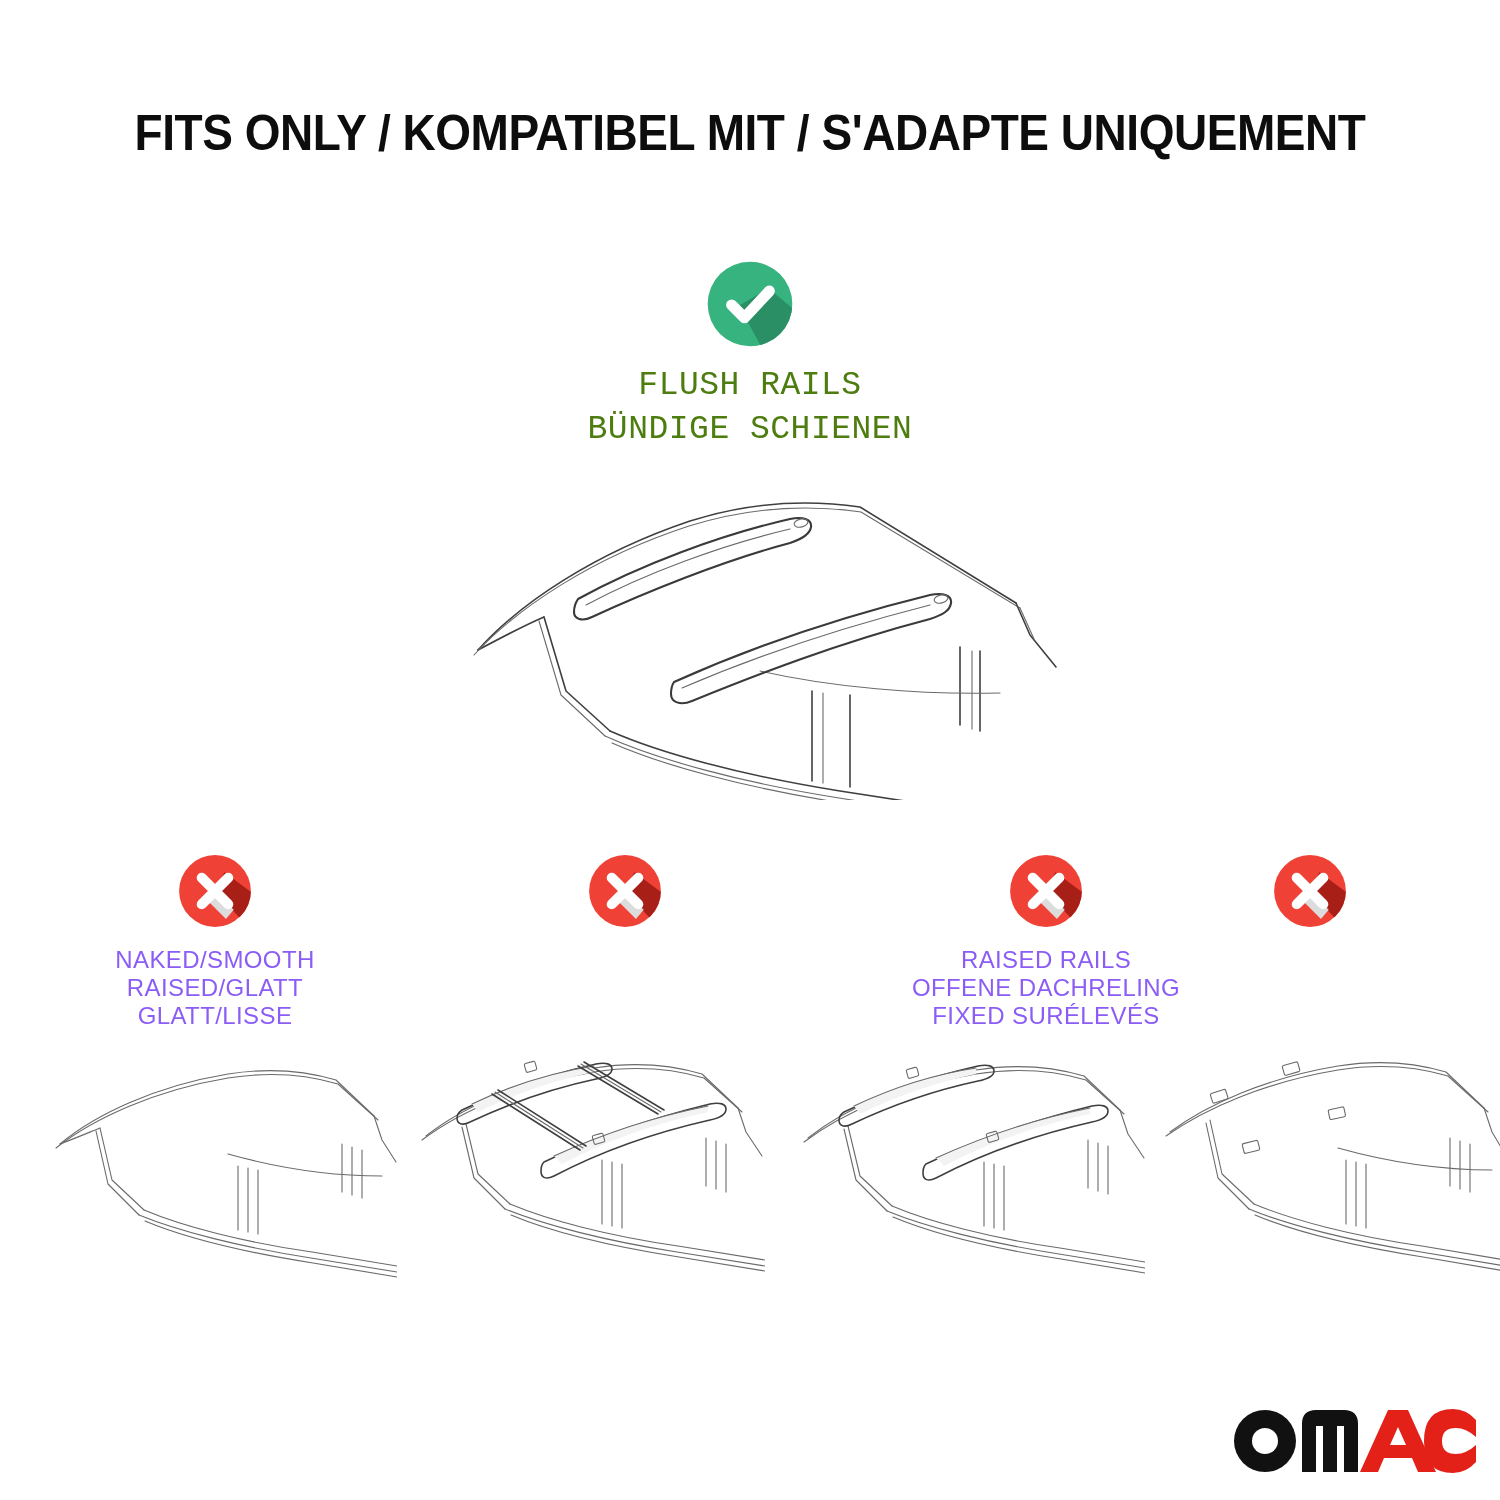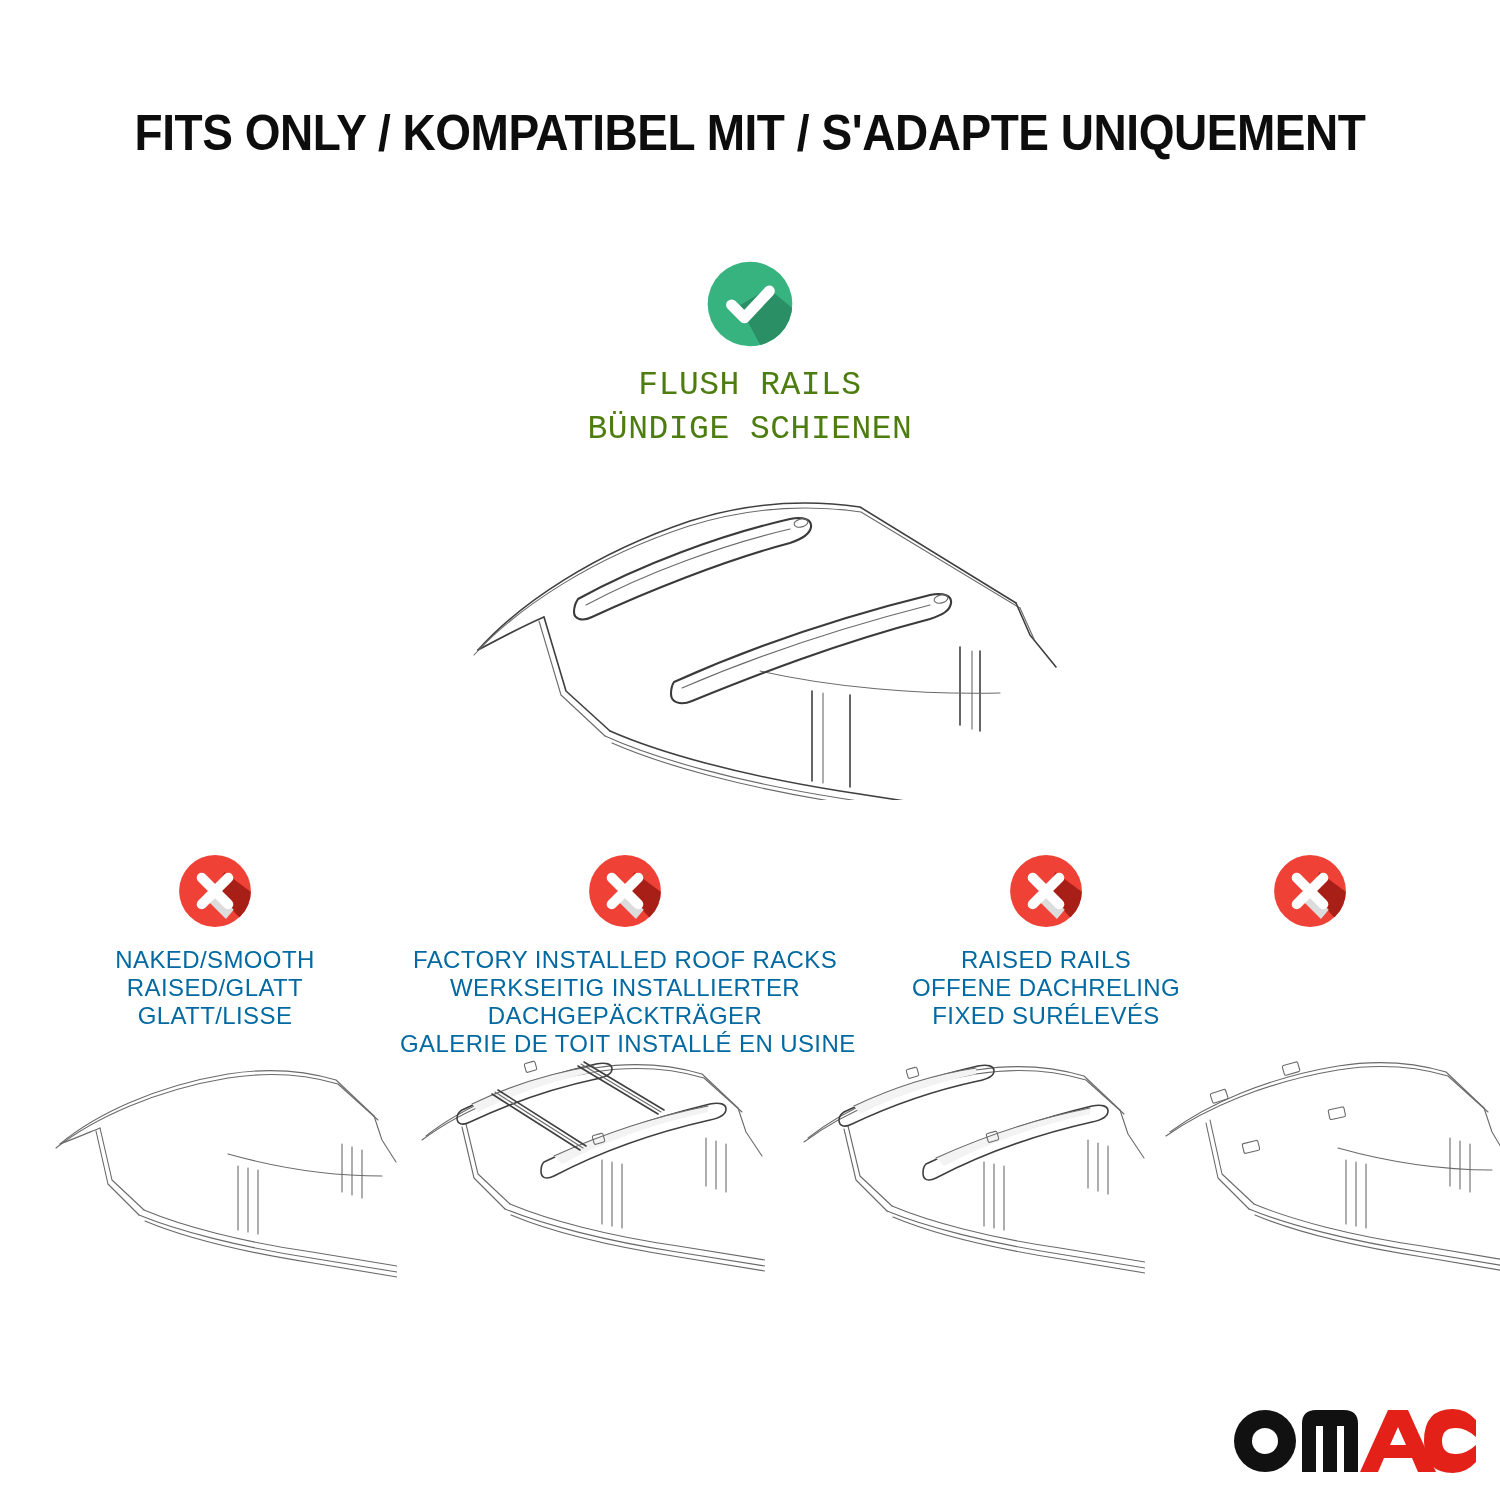--- a/index.html
+++ b/index.html
@@ -86,21 +86,21 @@
     display: block;
     margin: 0 auto;
   }
   .col-label {
     margin-top: 16px;
   }
   .col-line {
     font-size: 24px;
     line-height: 28px;
     letter-spacing: 0.4px;
-    color: #0369a1;
+    color: #8b5cf6;
     white-space: nowrap;
   }
 
   
   .roof-small {
     position: absolute;
     width: 345px;
     height: 235px;
     top: 1058px;
   }
@@ -221,26 +221,20 @@
           </clipPath>
         </defs>
       <circle cx="50" cy="50" r="46" fill="#ef4136"></circle>
       <g clip-path="url(#noClip1)">
         <path d="M50 50 L96 100 L100 100 L100 54 L62 26 Z" fill="#a81f17"></path>
         <path d="M50 50 L74 74 L64 86 L40 62 Z" fill="#dcdcdc"></path>
       </g>
       <path d="M33 33 L67 67 M67 33 L33 67" fill="none" stroke="#ffffff" stroke-width="13" stroke-linecap="round"></path>
     </svg>
   </span>
-  <div class="col-label">
-    <div class="col-line">FACTORY INSTALLED ROOF RACKS</div>
-    <div class="col-line">WERKSEITIG INSTALLIERTER</div>
-    <div class="col-line">DACHGEPÄCKTRÄGER</div>
-    <div class="col-line">GALERIE DE TOIT INSTALLÉ EN USINE</div>
-  </div>
 </div>
 
 <div class="col col-2">
   <span class="icon-no">
     <svg viewBox="0 0 100 100" width="78" height="78" aria-hidden="true">
       <defs>
           <clipPath id="noClip2">
             <circle cx="50" cy="50" r="46"></circle>
           </clipPath>
         </defs>

